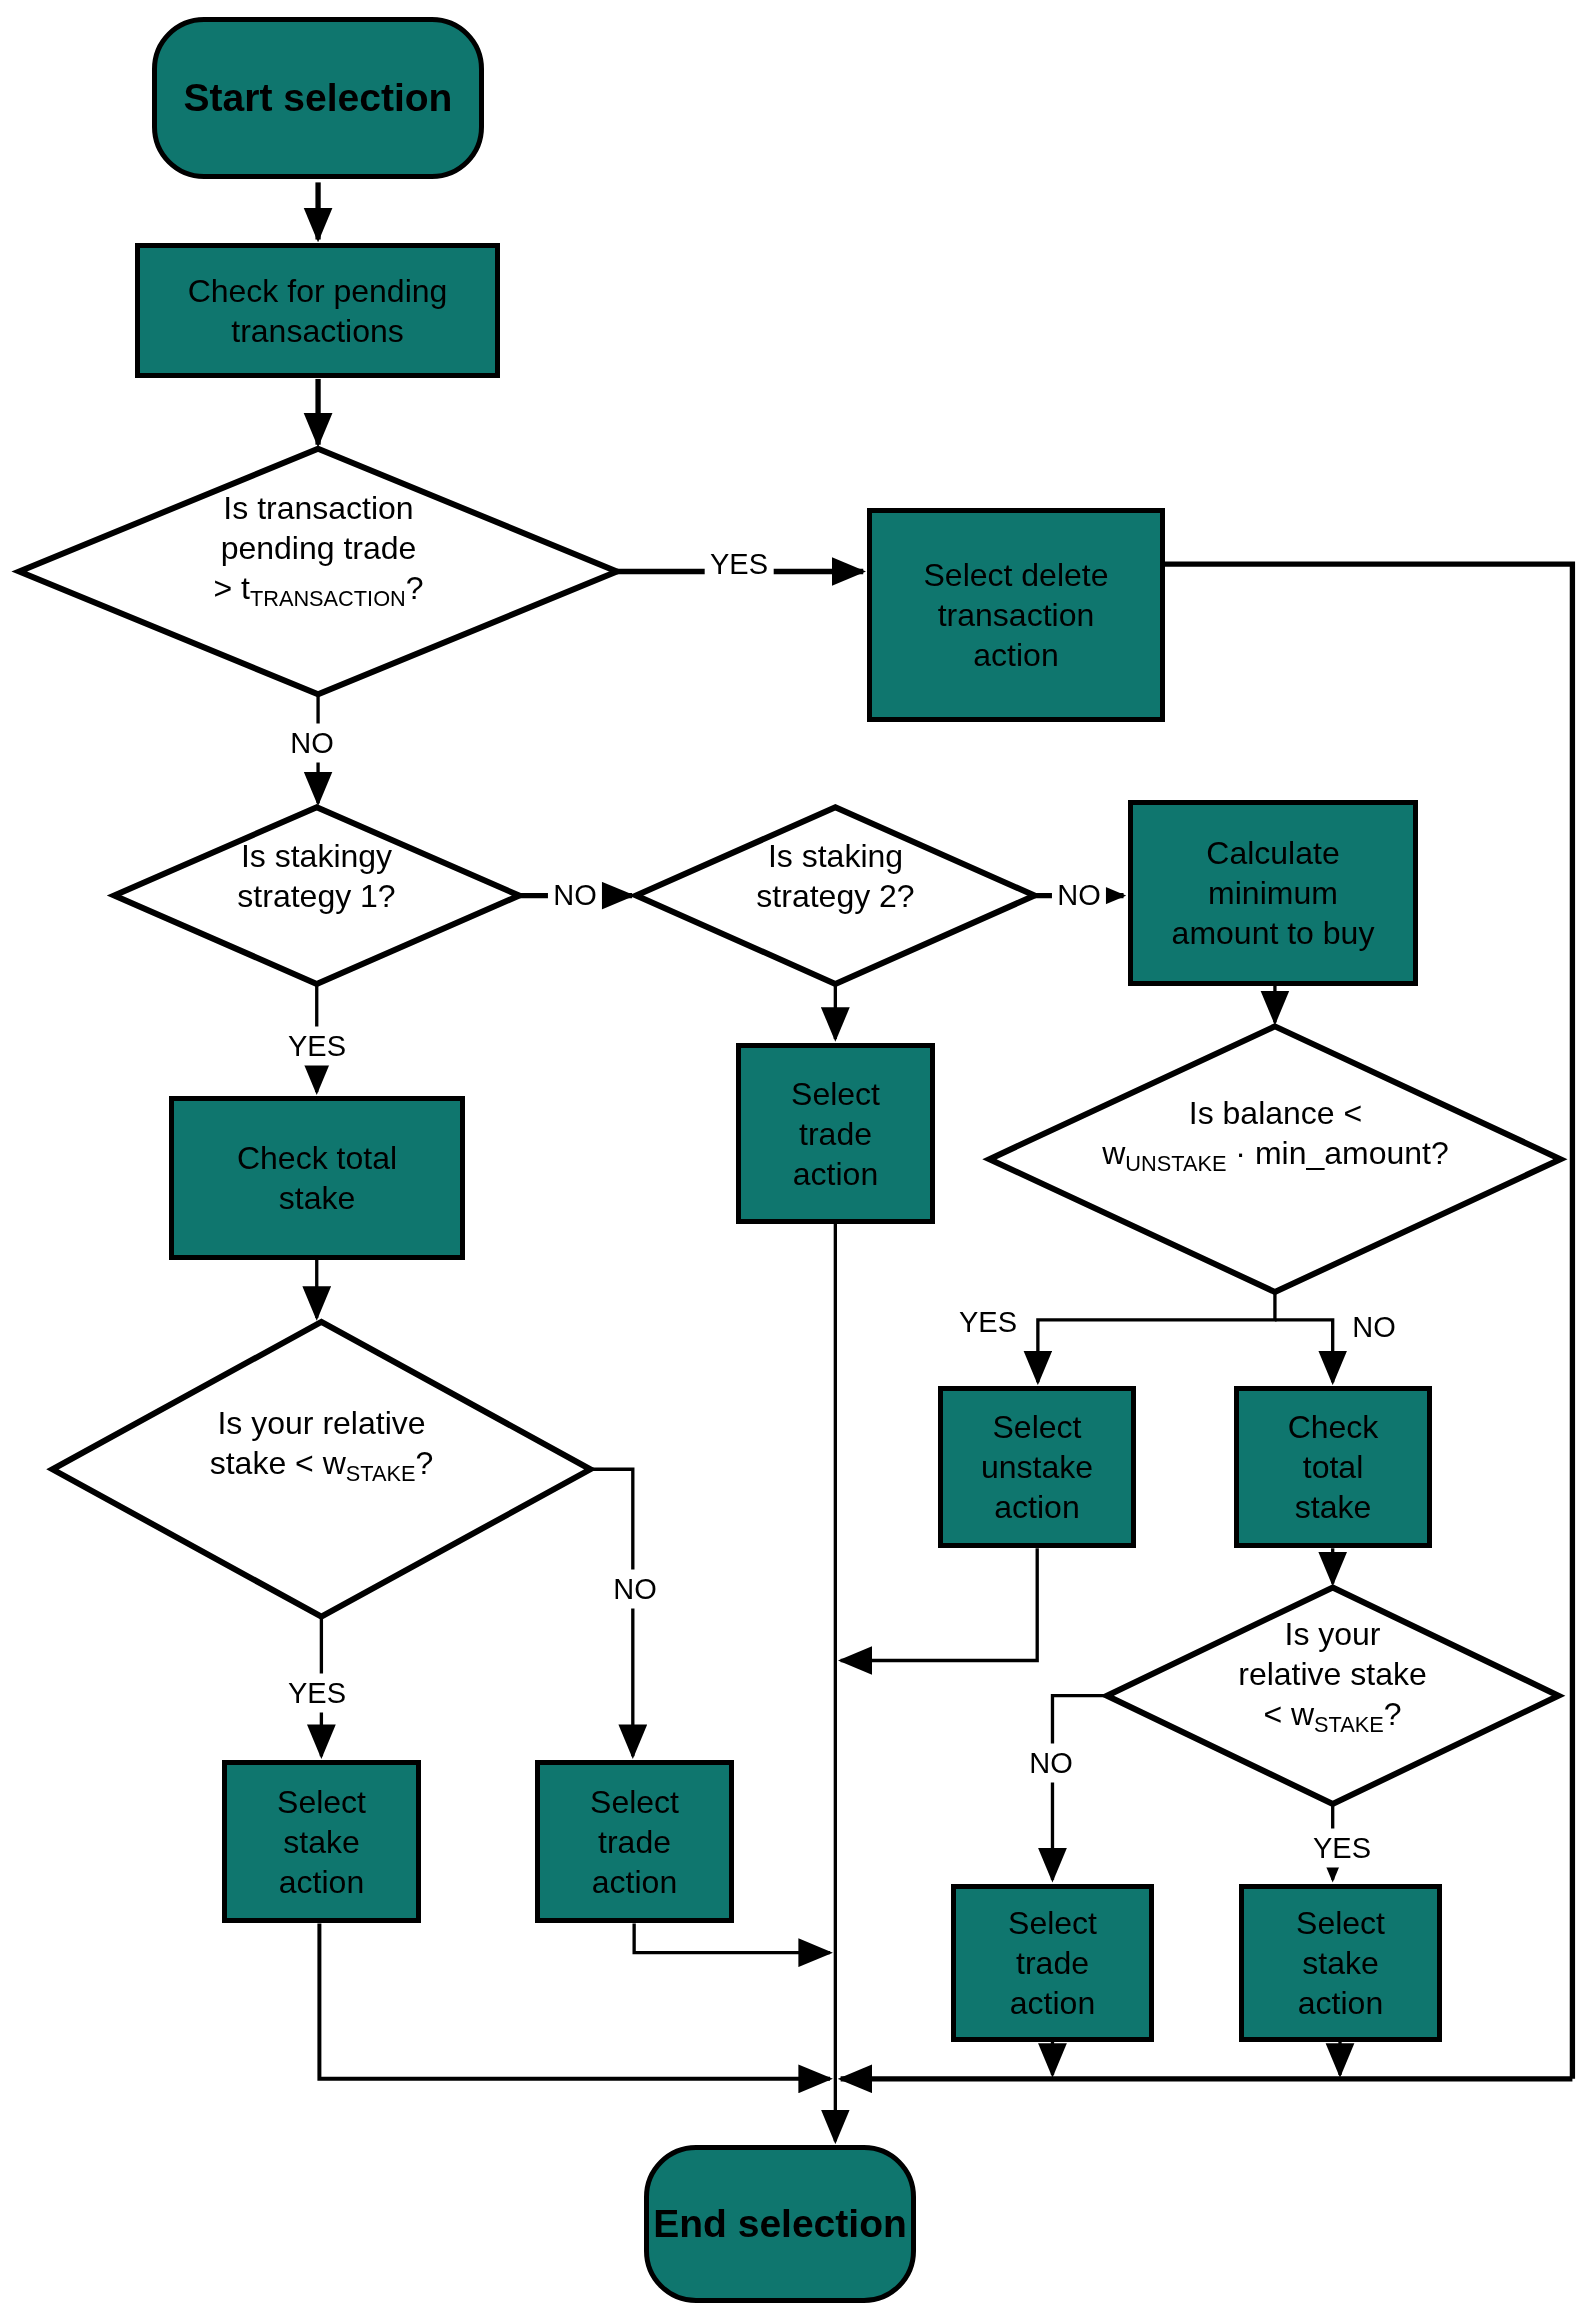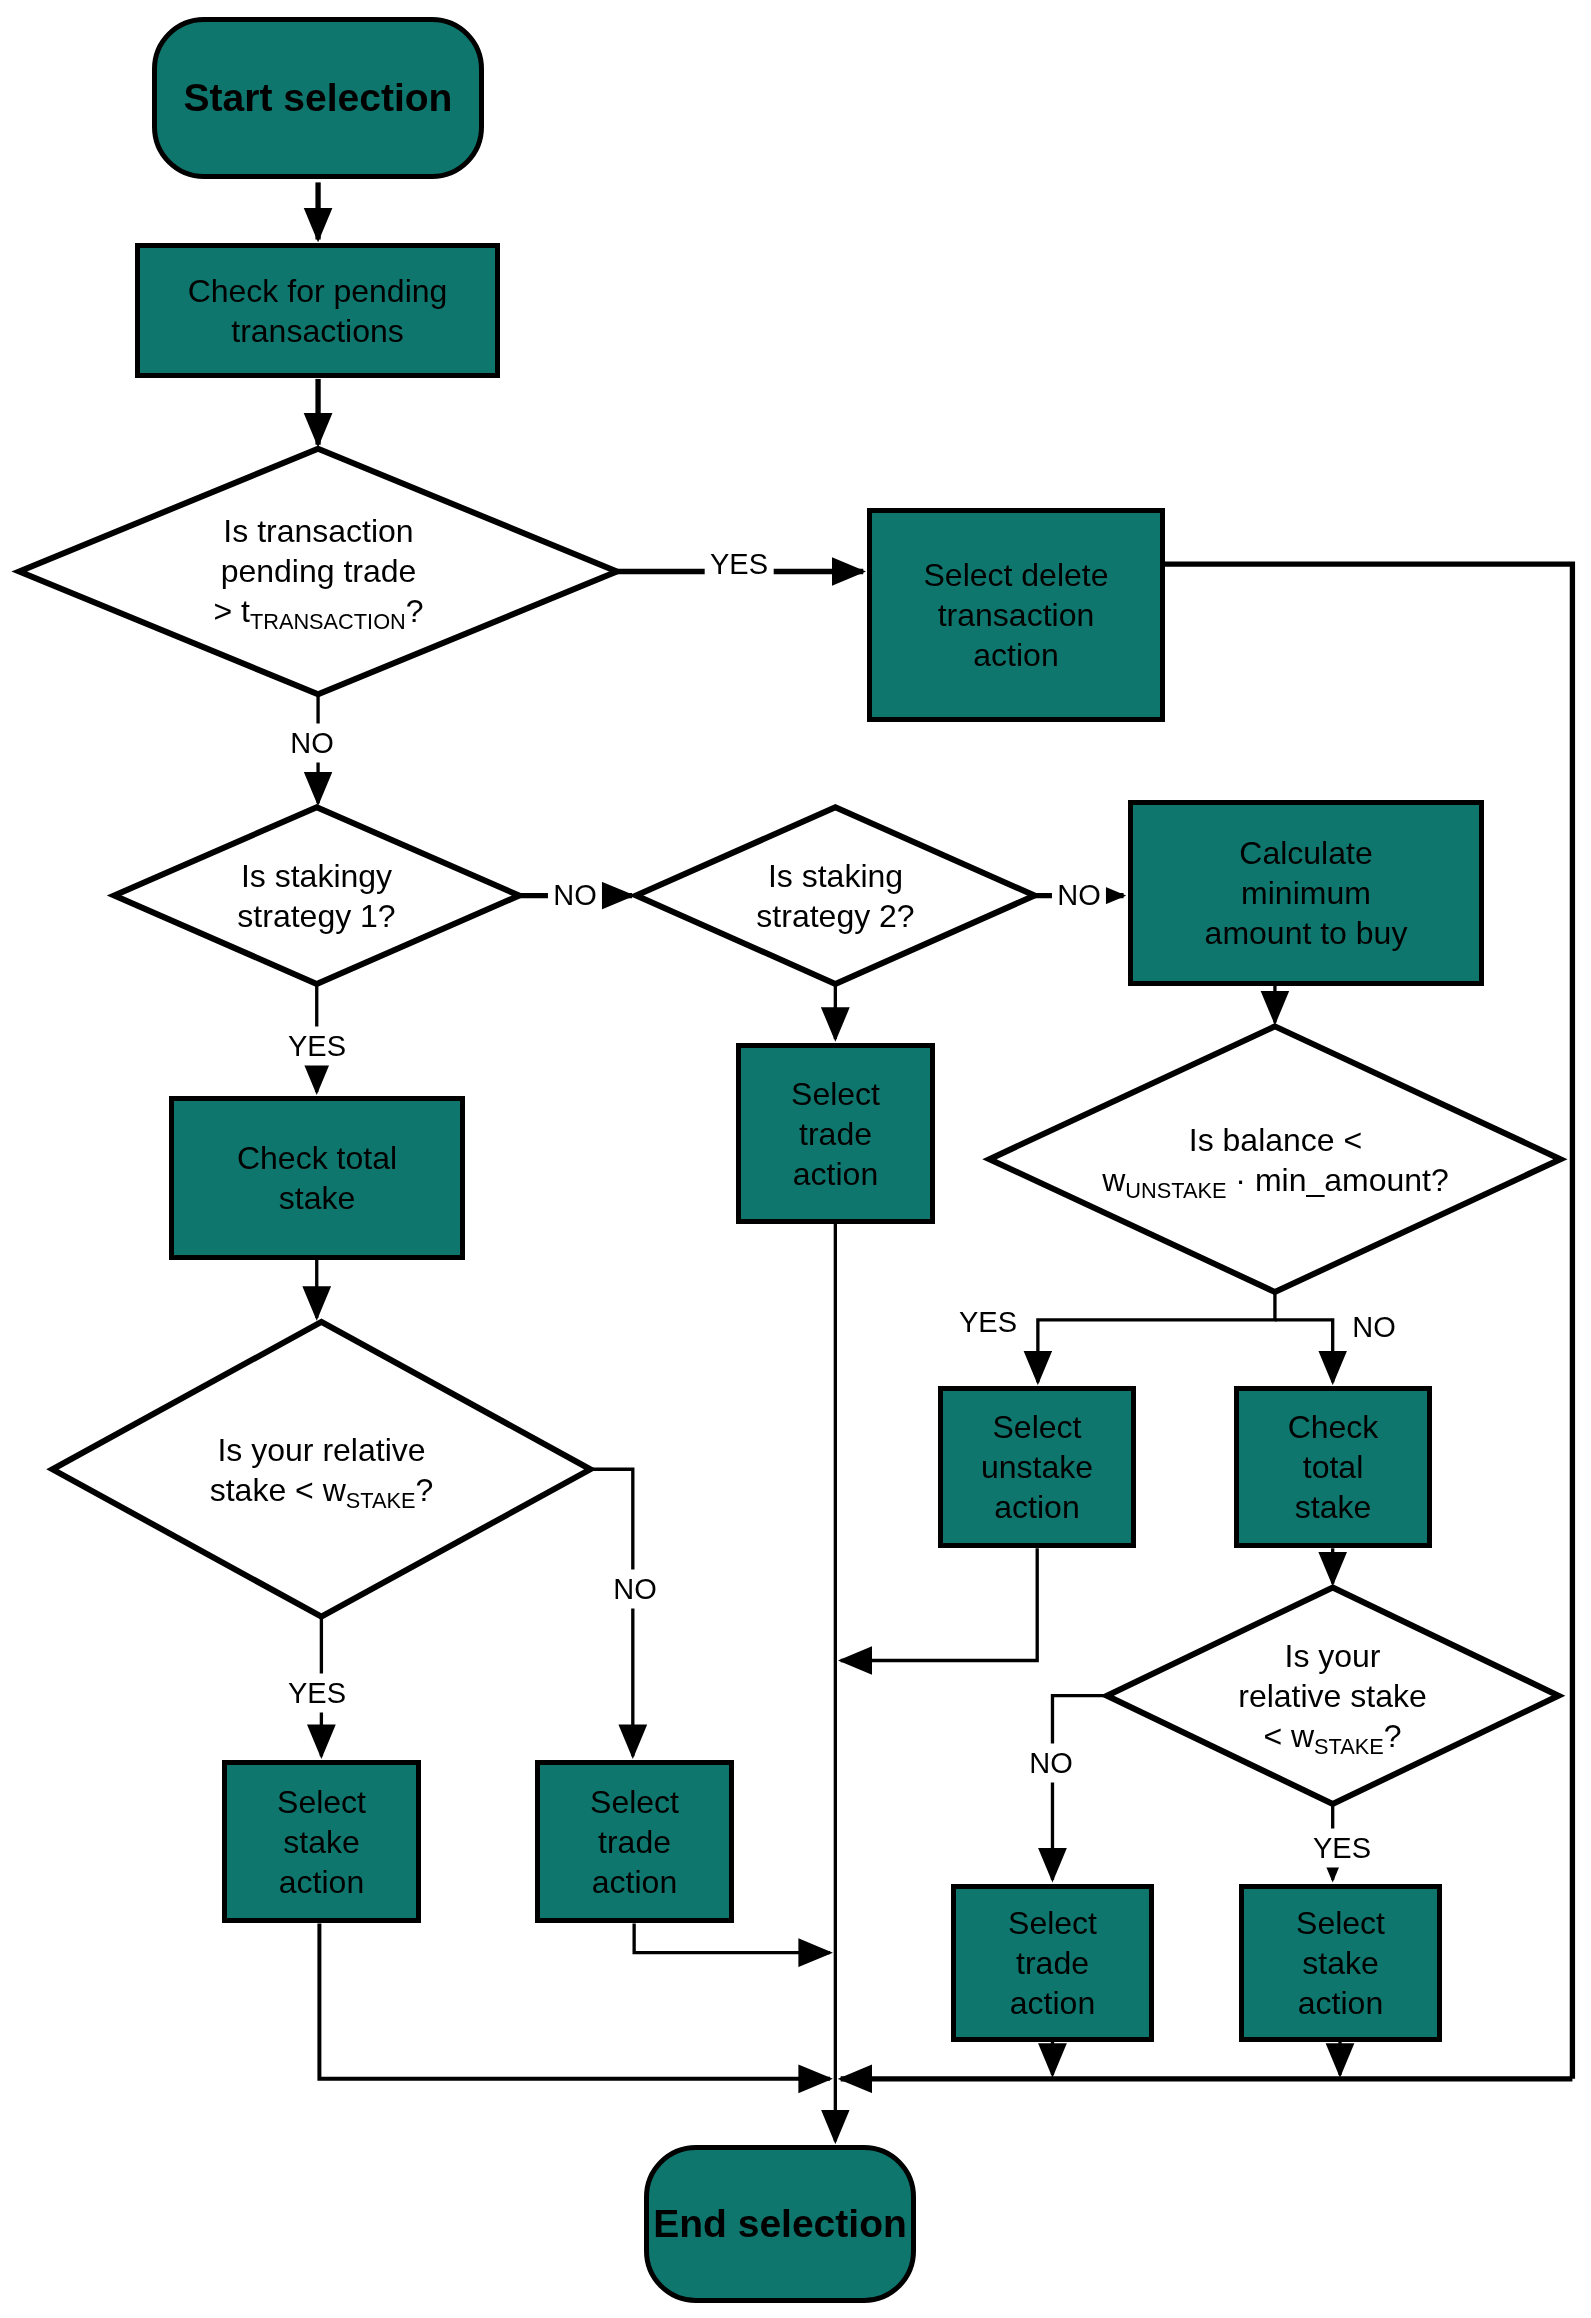--- a/index.html
+++ b/index.html
@@ -10,35 +10,35 @@
   }
   #chart-svg{position:absolute;left:0;top:0;z-index:1;}
   .node{
     position:absolute;z-index:2;box-sizing:border-box;background:#0f766e;
     border:5.3px solid #000;display:flex;align-items:center;justify-content:center;
     text-align:center;
   }
   .terminal{border-radius:52px;font-weight:bold;font-size:39px;}
   .box{font-size:32px;}
   .dtxt{
-    position:absolute;z-index:2;display:flex;align-items:center;justify-content:center;
+    position:absolute;z-index:2;display:flex;align-items:flex-start;justify-content:center;
     text-align:center;font-size:32px;background:transparent;
   }
   .ln{display:block;line-height:40px;}
   .lni{display:inline;}
   sub{font-size:68%;line-height:0;}
   .lbl{
     position:absolute;z-index:3;transform:translate(-50%,-50%);
     background:#fff;padding:0 5.3px;font-size:29px;line-height:39px;white-space:nowrap;
   }
   
   #n-start{left:152px;top:17.3px;width:332px;height:162px;}
   #n-check-pending{left:135px;top:243px;width:365px;height:135px;}
   #n-select-delete{left:867px;top:475px;width:298px;height:214px;margin-top:33px;}
-  #n-calc-min{left:1128px;top:800px;width:356px;height:186px;}
+  #n-calc-min{left:1128px;top:800px;width:290px;height:186px;}
   #n-trade-mid{left:736px;top:1043px;width:199px;height:181px;}
   #n-check-total-1{left:169px;top:1096px;width:296px;height:164px;}
   #n-select-stake-1{left:222px;top:1760px;width:199px;height:163px;}
   #n-select-trade-1{left:535px;top:1760px;width:199px;height:163px;}
   #n-select-unstake{left:938px;top:1386px;width:198px;height:162px;}
   #n-check-total-2{left:1234px;top:1386px;width:198px;height:162px;}
   #n-select-trade-2{left:951px;top:1884px;width:203px;height:158px;}
   #n-select-stake-2{left:1239px;top:1884px;width:203px;height:158px;}
   #n-end{left:644px;top:2145px;width:272px;height:158px;}
   

